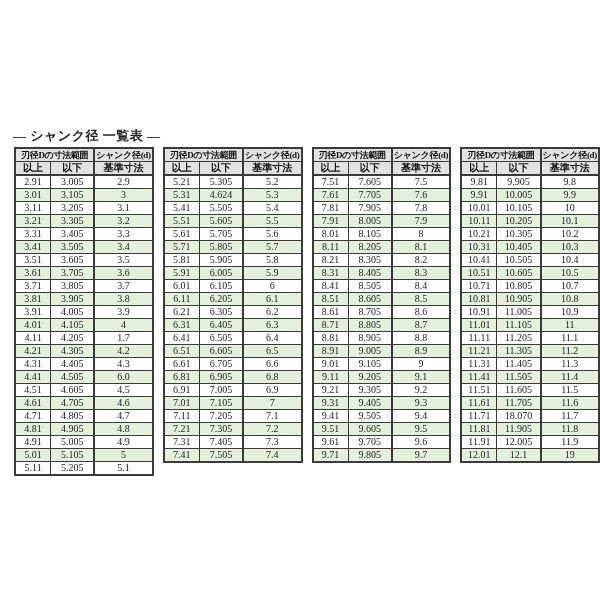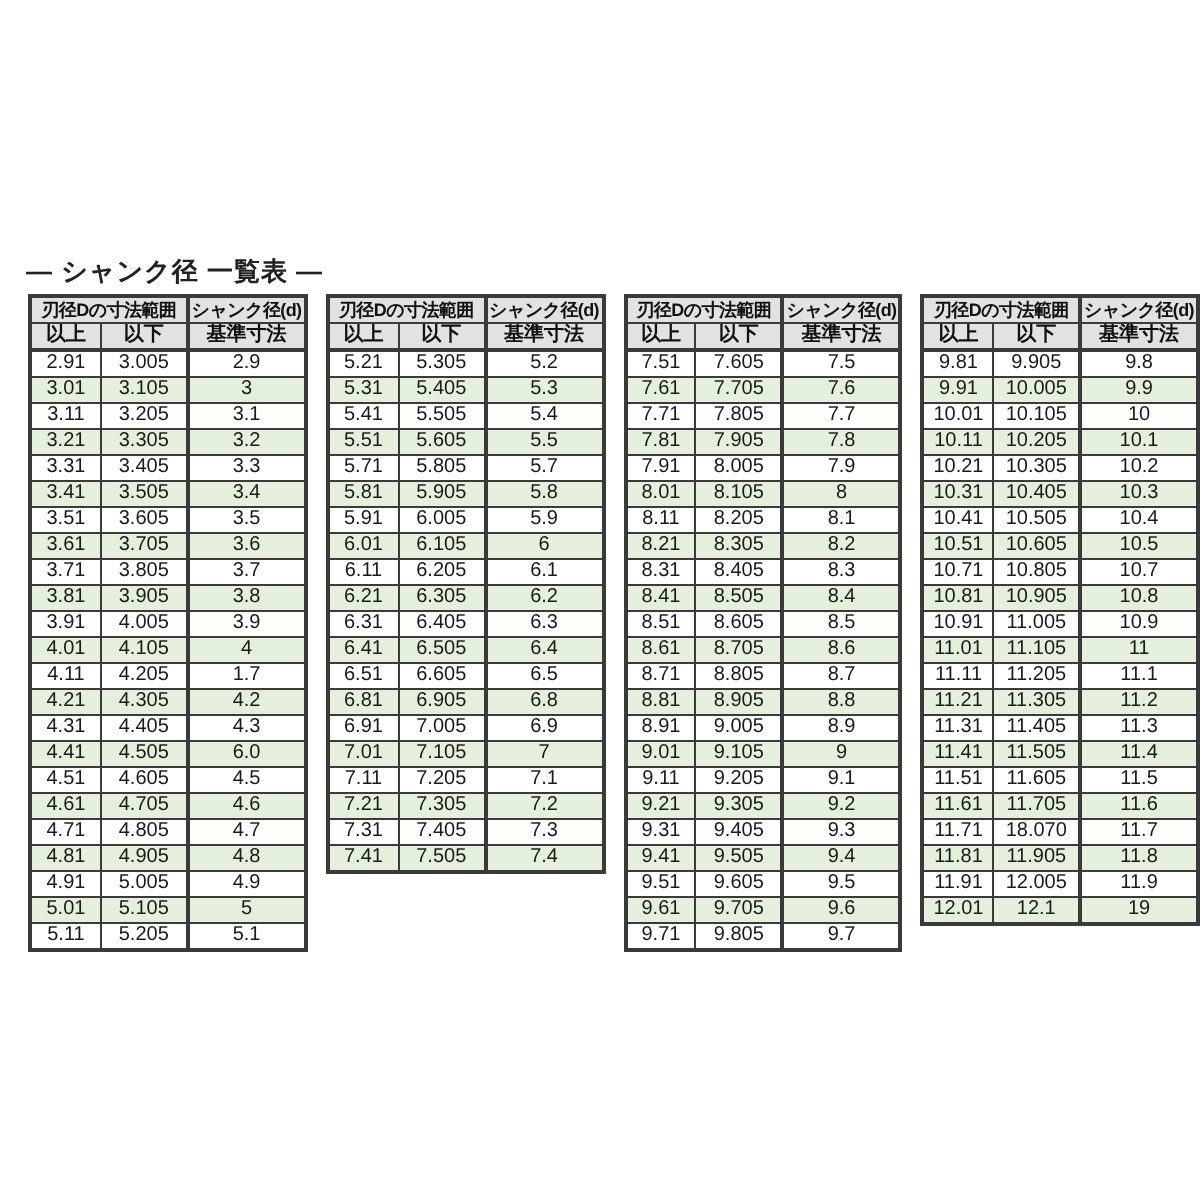--- a/index.html
+++ b/index.html
@@ -6,21 +6,21 @@
     margin: 0;
     padding: 0;
     background: #ffffff;
   }
   .page {
     position: relative;
     width: 600px;
     height: 480px;
     background: #ffffff;
     overflow: hidden;
-    font-family: Liberation Sans, sans-serif;
+    font-family: Liberation Serif, serif;
     color: var(--text, #1a1a1a);
   }
   .title {
     position: absolute;
     left: 13px;
     top: 127px;
     font-size: 13px;
     font-weight: bold;
     letter-spacing: 0.5px;
     white-space: nowrap;
@@ -241,34 +241,39 @@
       </tr>
     </thead>
     <tbody>
           <tr>
             <td>5.21</td>
             <td>5.305</td>
             <td>5.2</td>
           </tr>
           <tr>
             <td>5.31</td>
-            <td>5.405</td>
+            <td>4.624</td>
             <td>5.3</td>
           </tr>
           <tr>
             <td>5.41</td>
             <td>5.505</td>
             <td>5.4</td>
           </tr>
           <tr>
             <td>5.51</td>
             <td>5.605</td>
             <td>5.5</td>
           </tr>
           <tr>
+            <td>5.61</td>
+            <td>5.705</td>
+            <td>5.6</td>
+          </tr>
+          <tr>
             <td>5.71</td>
             <td>5.805</td>
             <td>5.7</td>
           </tr>
           <tr>
             <td>5.81</td>
             <td>5.905</td>
             <td>5.8</td>
           </tr>
           <tr>
@@ -298,20 +303,25 @@
           </tr>
           <tr>
             <td>6.41</td>
             <td>6.505</td>
             <td>6.4</td>
           </tr>
           <tr>
             <td>6.51</td>
             <td>6.605</td>
             <td>6.5</td>
+          </tr>
+          <tr>
+            <td>6.61</td>
+            <td>6.705</td>
+            <td>6.6</td>
           </tr>
           <tr>
             <td>6.81</td>
             <td>6.905</td>
             <td>6.8</td>
           </tr>
           <tr>
             <td>6.91</td>
             <td>7.005</td>
             <td>6.9</td>
@@ -365,25 +375,20 @@
             <td>7.51</td>
             <td>7.605</td>
             <td>7.5</td>
           </tr>
           <tr>
             <td>7.61</td>
             <td>7.705</td>
             <td>7.6</td>
           </tr>
           <tr>
-            <td>7.71</td>
-            <td>7.805</td>
-            <td>7.7</td>
-          </tr>
-          <tr>
             <td>7.81</td>
             <td>7.905</td>
             <td>7.8</td>
           </tr>
           <tr>
             <td>7.91</td>
             <td>8.005</td>
             <td>7.9</td>
           </tr>
           <tr>

